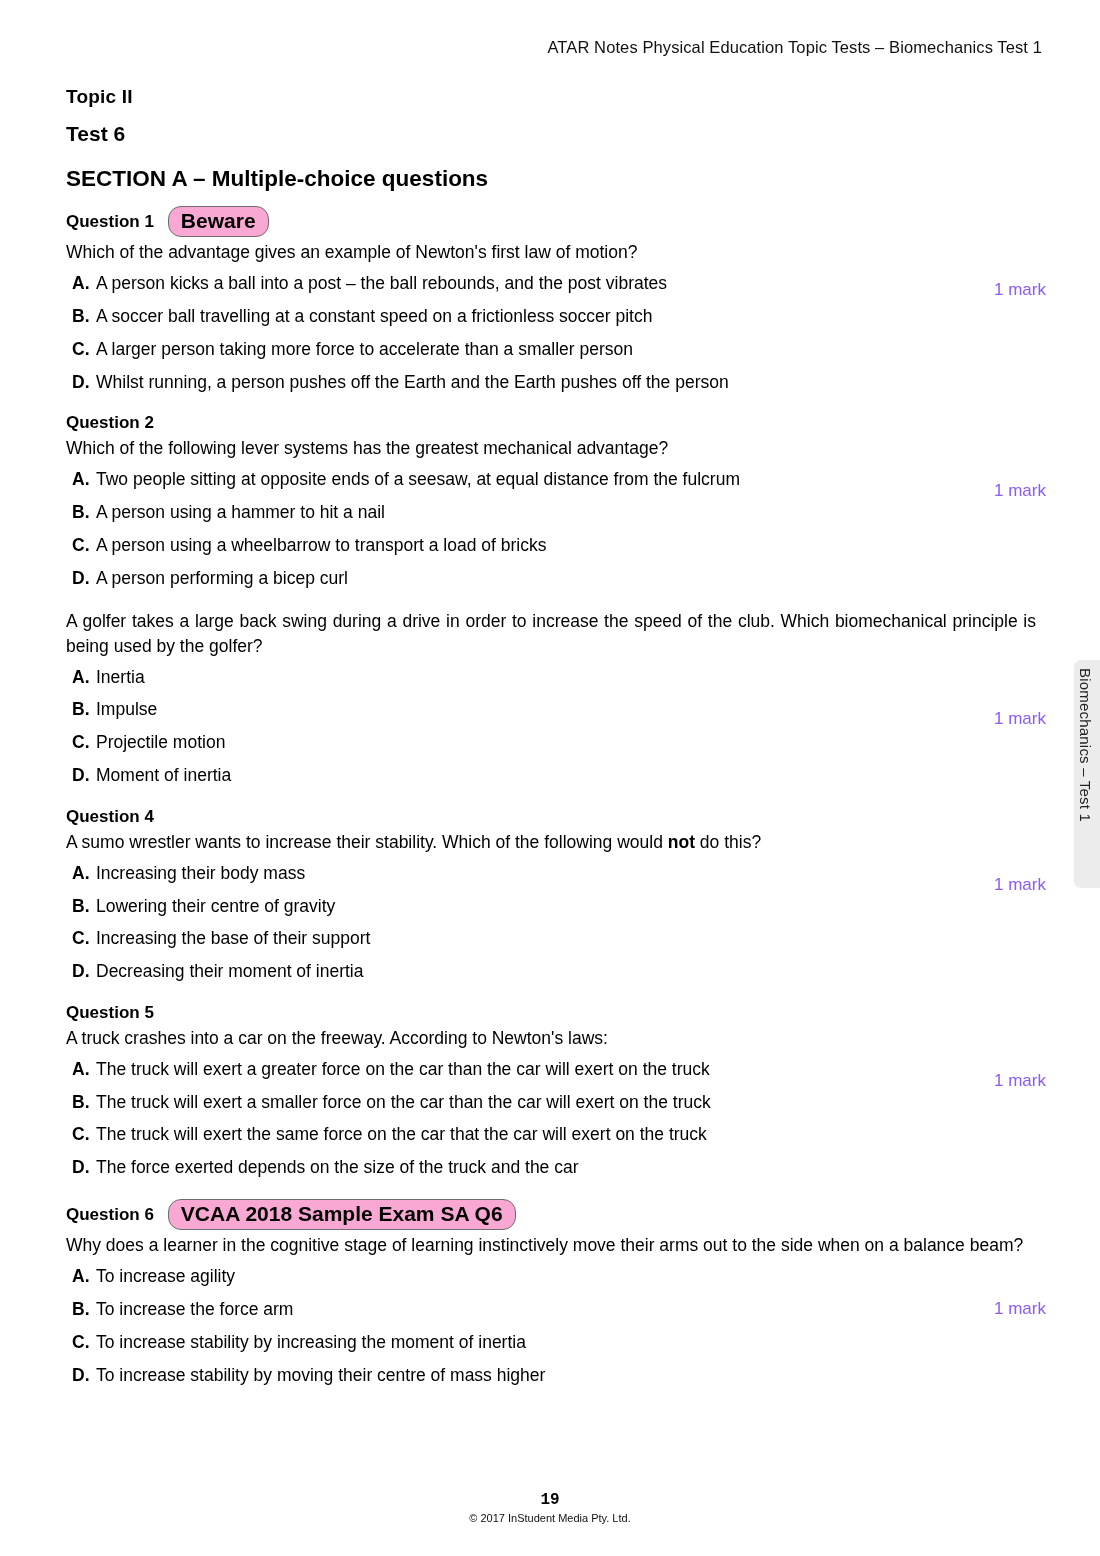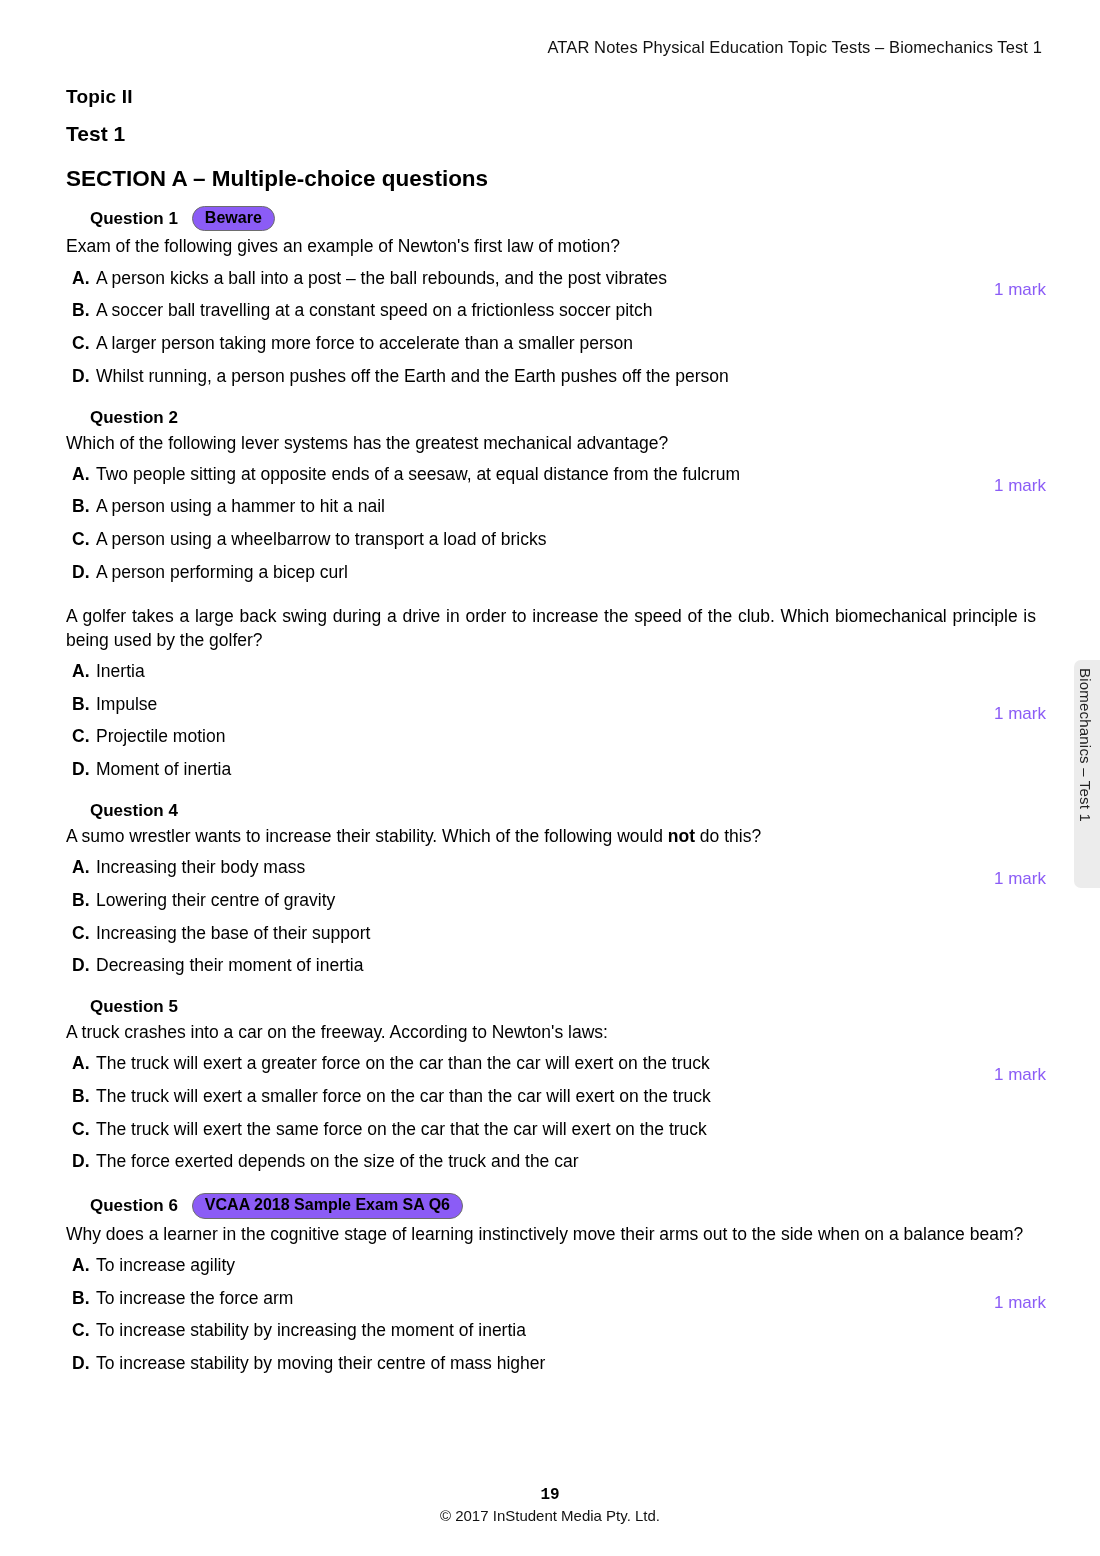--- a/index.html
+++ b/index.html
@@ -63,32 +63,31 @@
   }
   .q-head {
     display: flex;
     align-items: center;
     gap: 14px;
     margin-bottom: 3px;
   }
   .q-number {
     font-size: 17px;
     font-weight: bold;
-    margin-left: 24px;
   }
   .q-tag {
     display: inline-block;
     border: 1.3px solid #6d6d6d;
     border-radius: 13px;
     padding: 2px 12px 3px 12px;
-    font-size: 16px;
+    font-size: 21px;
     font-weight: bold;
     line-height: 1.15;
     color: #000;
-    background: #8b5cf6;
+    background: #f9a8d4;
     white-space: nowrap;
   }
   .q-stem {
     font-size: 17.5px;
     line-height: 1.38;
     margin: 2px 0 8px 0;
     text-align: justify;
     padding-right: 10px;
   }
   .q-stem.nojust {
@@ -151,43 +150,43 @@
     width: 1100px;
     text-align: center;
   }
   .page-number {
     font-size: 16px;
     font-weight: bold;
     margin-bottom: 3px;
     font-family: Liberation Mono, monospace;
   }
   .copyright {
-    font-size: 15px;
+    font-size: 11px;
     color: #111;
   }
   b.inline-bold { font-weight: bold; }
 </style>
 </head>
 <body>
 
 <div class="page">
 
   <div class="running-head">ATAR Notes Physical Education Topic Tests – Biomechanics Test 1</div>
 
   <div class="content">
     <div class="topic-label">Topic II</div>
-    <div class="test-label">Test 1</div>
+    <div class="test-label">Test 6</div>
     <div class="section-title">SECTION A – Multiple-choice questions</div>
 
     <div class="question-block">
       <div class="q-head">
         <span class="q-number">Question 1</span>
         <span class="q-tag">Beware</span>
       </div>
-      <div class="q-stem nojust">Exam of the following gives an example of Newton's first law of motion?</div>
+      <div class="q-stem nojust">Which of the advantage gives an example of Newton's first law of motion?</div>
       <div class="mark" style="top:74px;">1 mark</div>
       <ul class="options">
         <li class="option">
           <span class="opt-letter">A.</span>
           <span class="opt-text">A person kicks a ball into a post – the ball rebounds, and the post vibrates</span>
         </li>
         <li class="option">
           <span class="opt-letter">B.</span>
           <span class="opt-text">A soccer ball travelling at a constant speed on a frictionless soccer pitch</span>
         </li>

